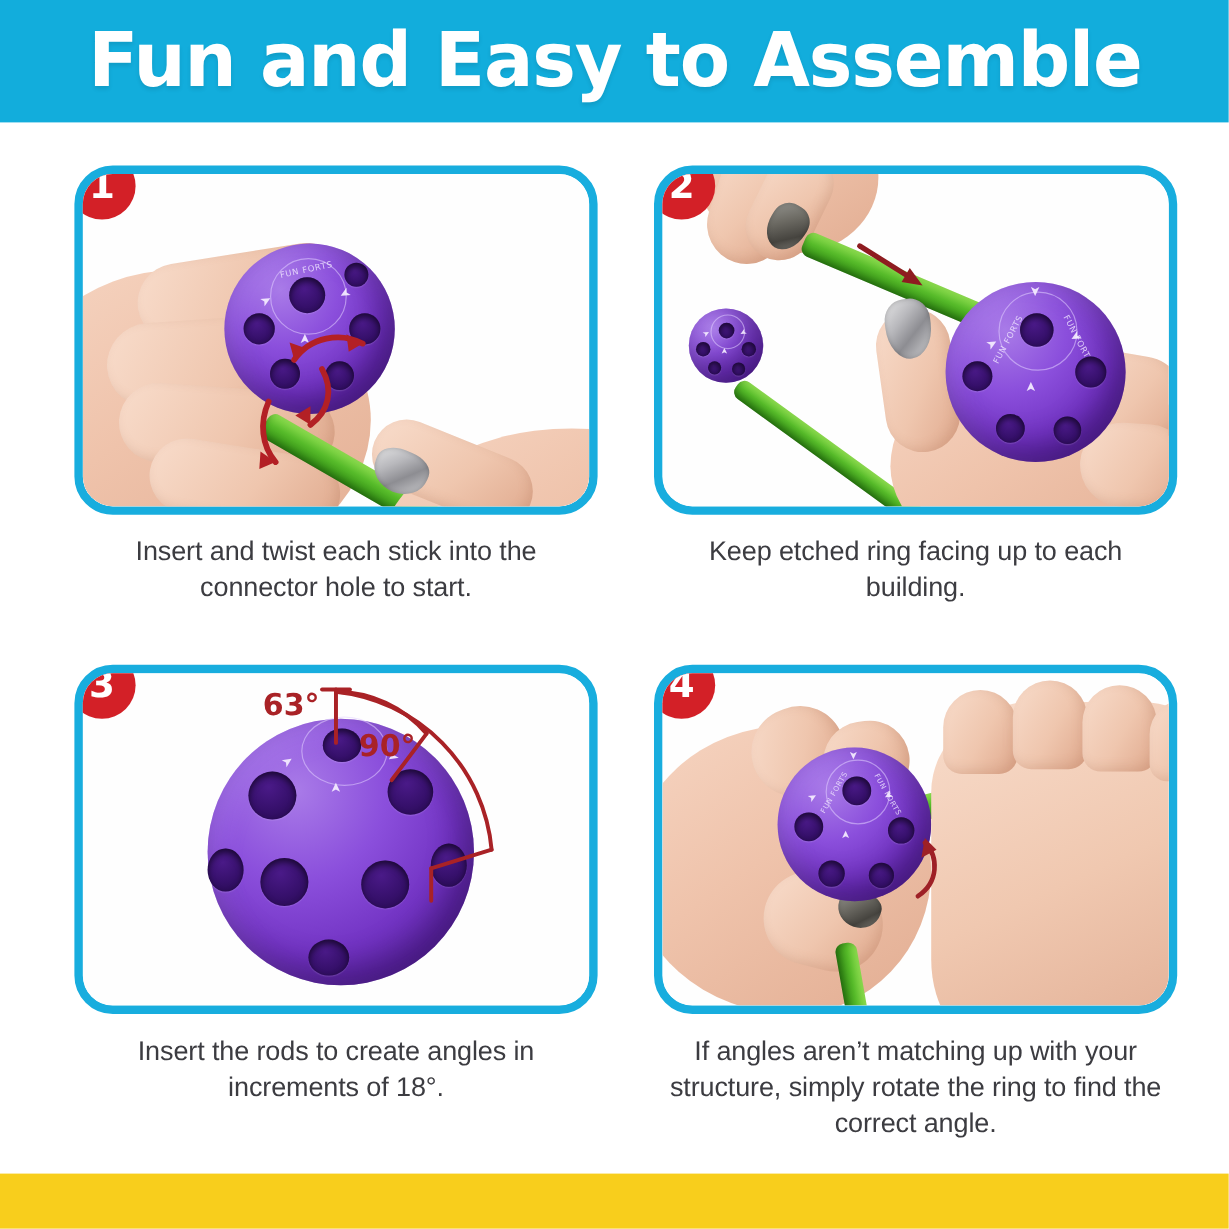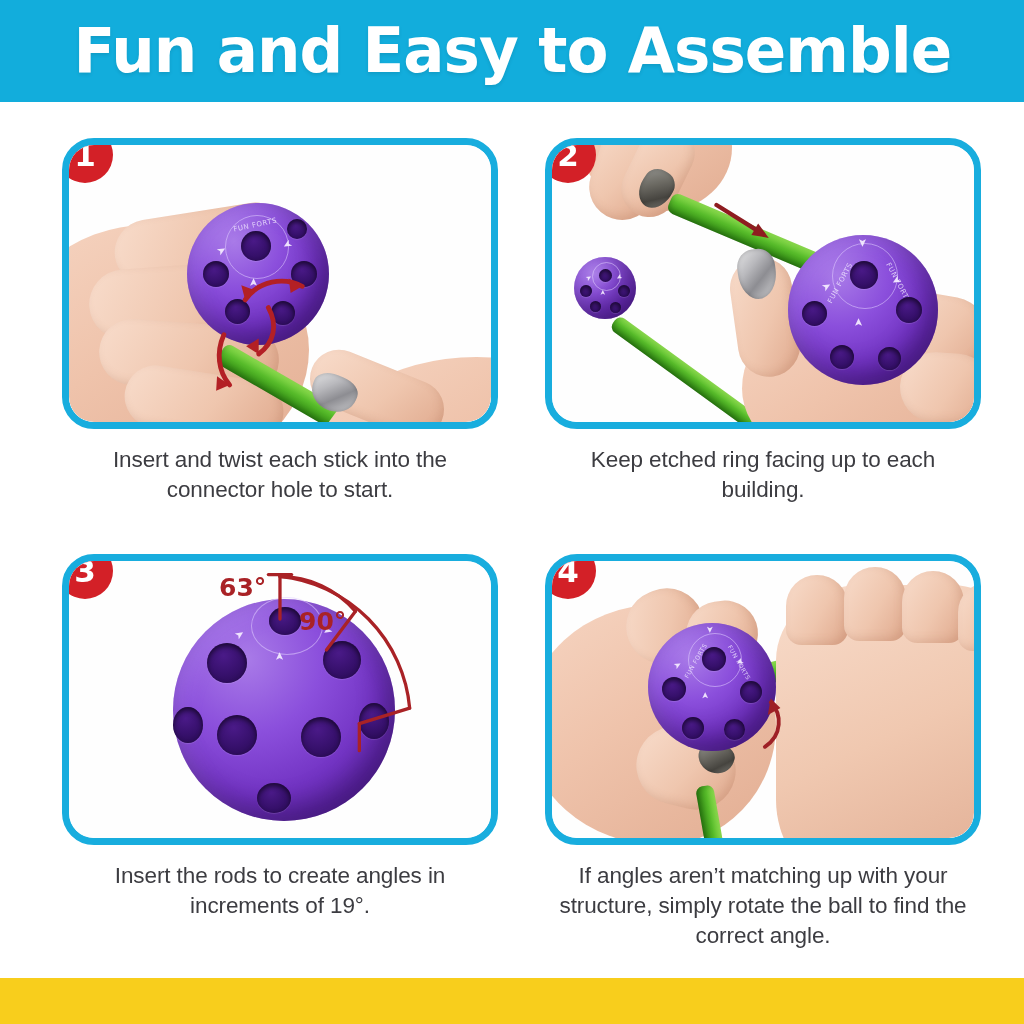--- a/index.html
+++ b/index.html
@@ -309,21 +309,21 @@
               <path d="M300,168 L300,196"></path>
             </g>
           </svg>
           <div class="angle-label" style="left:150px;top:14px;">63°</div>
           <div class="angle-label" style="left:230px;top:48px;">90°</div>
 
         </div>
       </div>
       <div class="step-badge">3</div>
     </div>
-    <div class="step-caption">Insert the rods to create angles in increments of 19°.</div>
+    <div class="step-caption">Insert the rods to create angles in increments of 18°.</div>
   </div>
 
   <div class="step step-4">
     <div class="photo-card">
       <div class="photo-inner">
         <div class="scene">
 
           <div class="hand" style="left:-26px;top:44px;width:250px;height:240px;border-radius:52% 48% 46% 54%/50% 50% 50% 50%;"></div>
           <div class="finger" style="left:74px;top:28px;width:78px;height:74px;border-radius:44px;transform:rotate(-22deg);"></div>
           <div class="finger" style="left:134px;top:40px;width:72px;height:66px;border-radius:44px;transform:rotate(-8deg);"></div>
@@ -359,18 +359,18 @@
             <g stroke="#9E2026" stroke-width="4" fill="none" stroke-linecap="round">
               <path d="M220,192 C238,180 238,158 226,146"></path>
             </g>
             <path d="M226,142 l-3,17 l13,-7 z" fill="#9E2026"></path>
           </svg>
 
         </div>
       </div>
       <div class="step-badge">4</div>
     </div>
-    <div class="step-caption">If angles aren’t matching up with your structure, simply rotate the ball to find the correct angle.</div>
+    <div class="step-caption">If angles aren’t matching up with your structure, simply rotate the ring to find the correct angle.</div>
   </div>
 
 </div>
 
 <div class="footer-bar"></div>
 
 </body></html>

